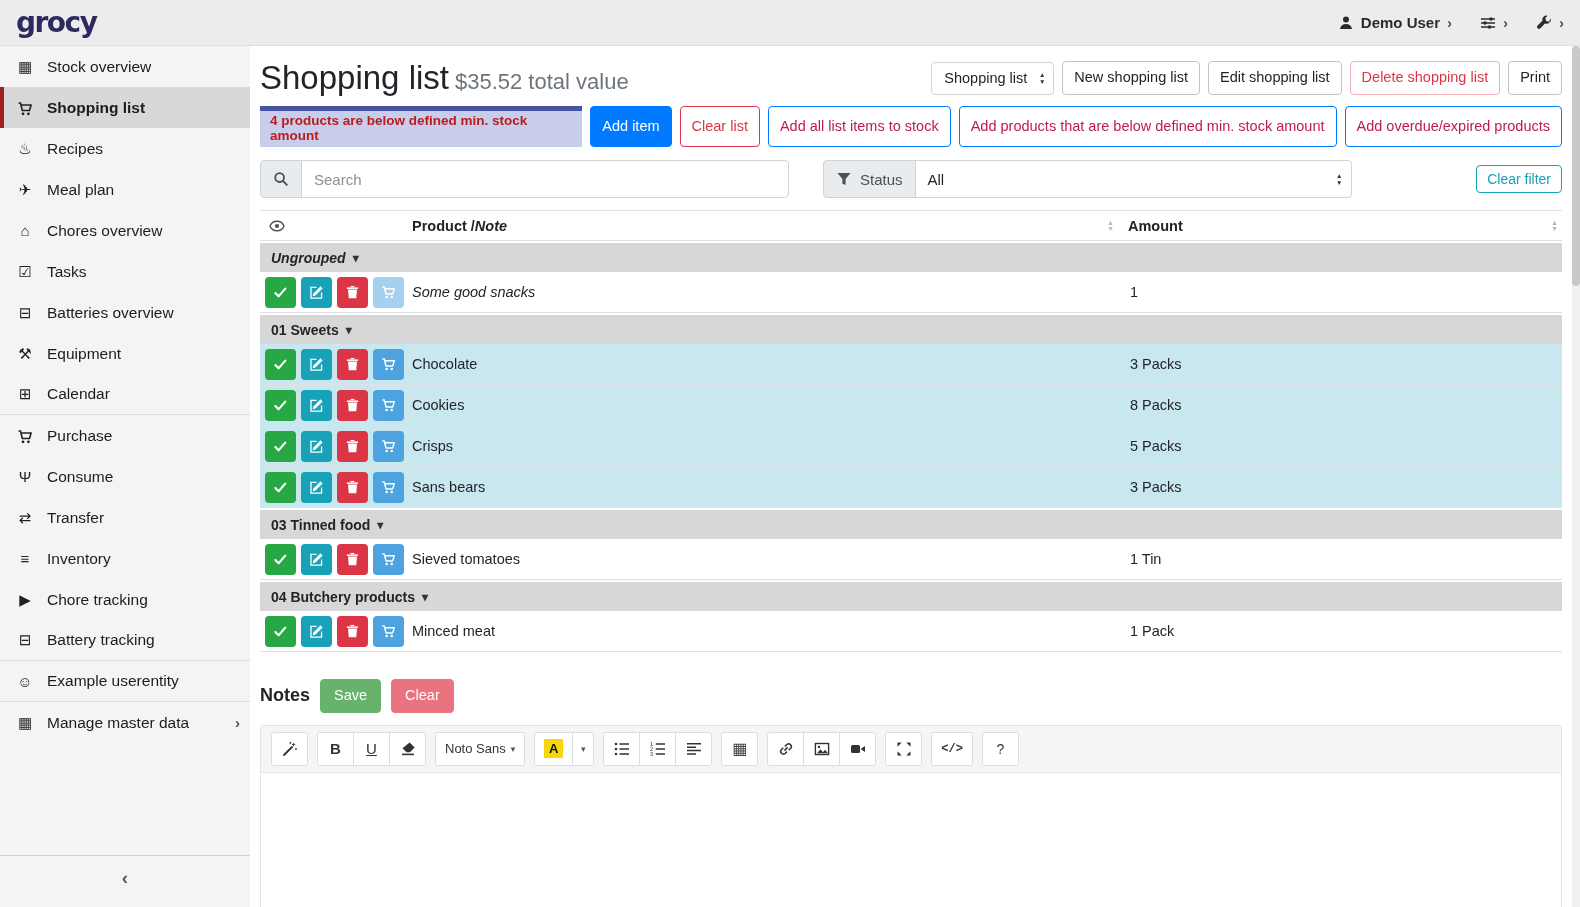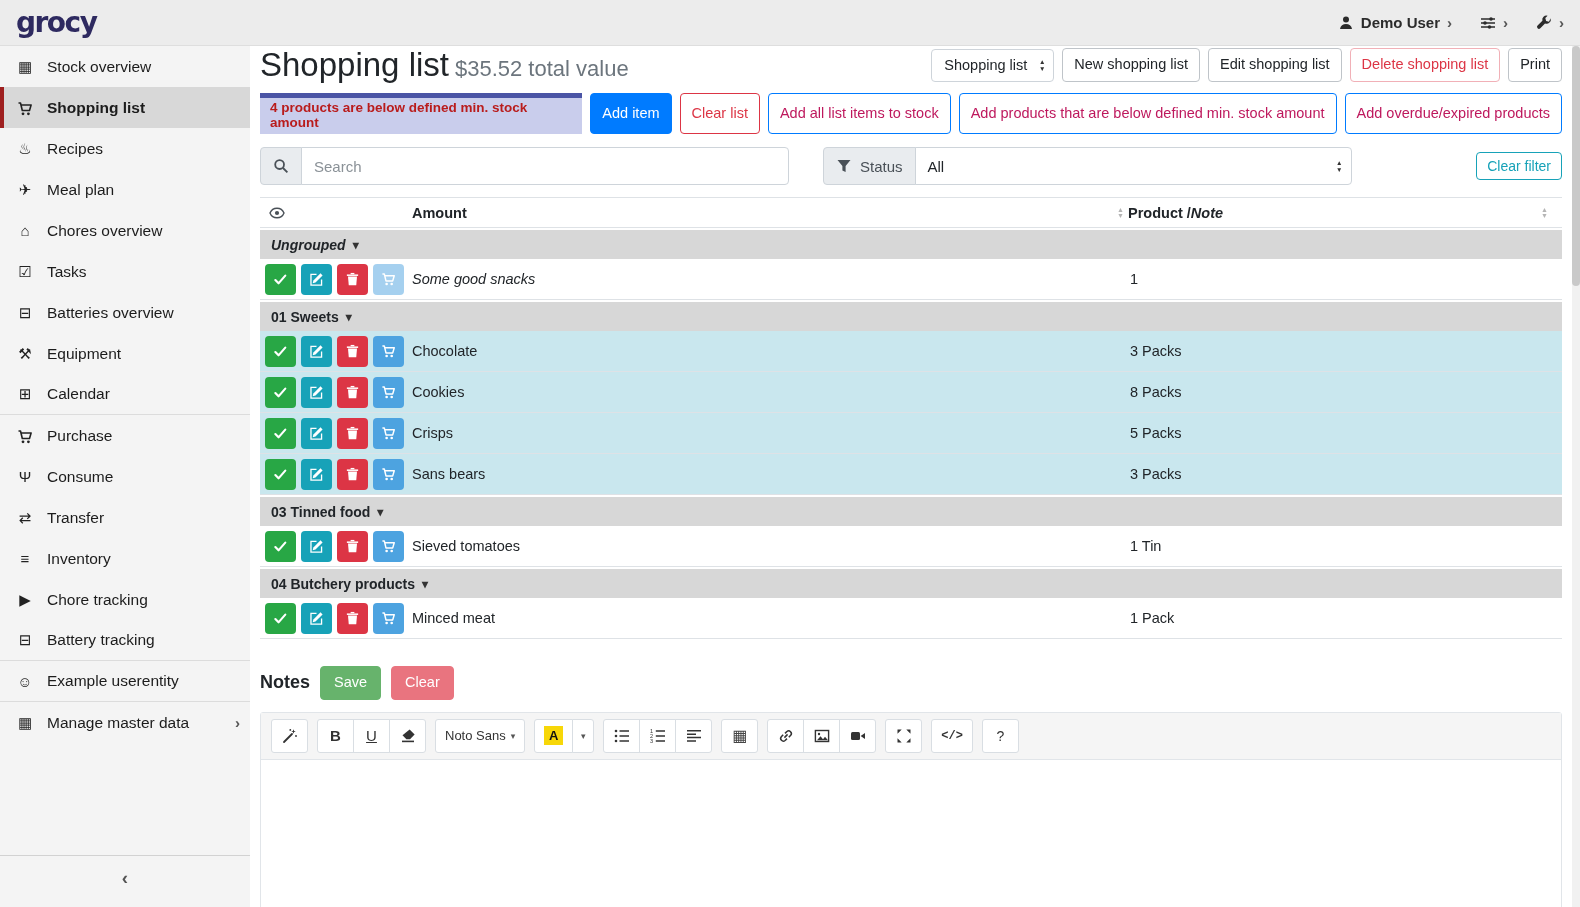--- a/index.html
+++ b/index.html
@@ -24,21 +24,21 @@
   
   .nav-item { height:41px; display:flex; align-items:center; gap:11px; padding:0 10px 0 14px; font-size:15.5px; color:#1c1c1c; cursor:pointer; }
   .nav-item.divider { border-bottom:1px solid #dcdcdc; }
   .nav-item.active { background:#d8d8d8; border-left:4px solid #9e1f1f; padding-left:10px; font-weight:700; }
   .nav-icon { width:22px; text-align:center; font-size:15px; color:#222; flex:none; }
   .nav-label { white-space:nowrap; }
   .nav-chev { margin-left:auto; font-size:15px; font-weight:700; color:#555; }
   .sidebar-collapse { position:absolute; bottom:8px; left:0; width:100%; height:44px; border-top:1px solid #d2d2d2; display:flex; align-items:center; justify-content:center; font-size:19px; font-weight:700; color:#555; cursor:pointer; }
 
   
-  .page-head { display:flex; justify-content:space-between; align-items:center; }
+  .page-head { padding-top:13px; display:flex; justify-content:space-between; align-items:center; }
   .page-title { font-size:33px; font-weight:500; color:#212529; }
   .page-subtitle { font-size:22px; font-weight:400; color:#6c757d; margin-left:6px; }
   .head-actions { display:flex; align-items:center; gap:8px; }
 
   .btn { border-radius:4px; font-size:14.5px; padding:6px 11px; border:1px solid transparent; background:#fff; cursor:pointer; font-family:inherit; white-space:nowrap; line-height:1.35; }
   .btn-white { border-color:#bfc4c9; color:#212529; }
   .btn-del { border-color:#f1b0b7; color:#dc3545; }
   .btn-primary { background:#007bff; border-color:#007bff; color:#fff; }
   .btn-o-danger { border-color:#dc3545; color:#dc3545; }
   .btn-o-primary { border-color:#007bff; color:#be185d; }
@@ -361,34 +361,34 @@
     </div>
     <button class="btn btn-o-info clear-filter">Clear filter</button>
   </div>
 
   <div class="table-wrap">
     <div class="thead">
       <div class="th-eye"><svg class="ic" viewBox="0 0 16 16">
             <use href="#i-eye"></use>
           </svg></div>
       <div class="th-flex">
-        <span>Amount</span>
-        <span class="sort last">
-            <span>▲</span>
-            <span>▼</span>
-          </span>
-      </div>
-      <div class="th-flex">
         <span>Product / </span>
           <span class="note-i">Note</span>
         <span class="sort">
             <span>▲</span>
             <span>▼</span>
           </span>
       </div>
+      <div class="th-flex">
+        <span>Amount</span>
+        <span class="sort last">
+            <span>▲</span>
+            <span>▼</span>
+          </span>
+      </div>
     </div>
 
     <div class="tgroup italic">
       <span class="gname">Ungrouped</span>
       <span class="gcaret">▾</span>
     </div>
     <div class="trow">
       <div class="cell ca">
         <button class="abtn b-green">
             <svg class="ic" viewBox="0 0 16 16">

